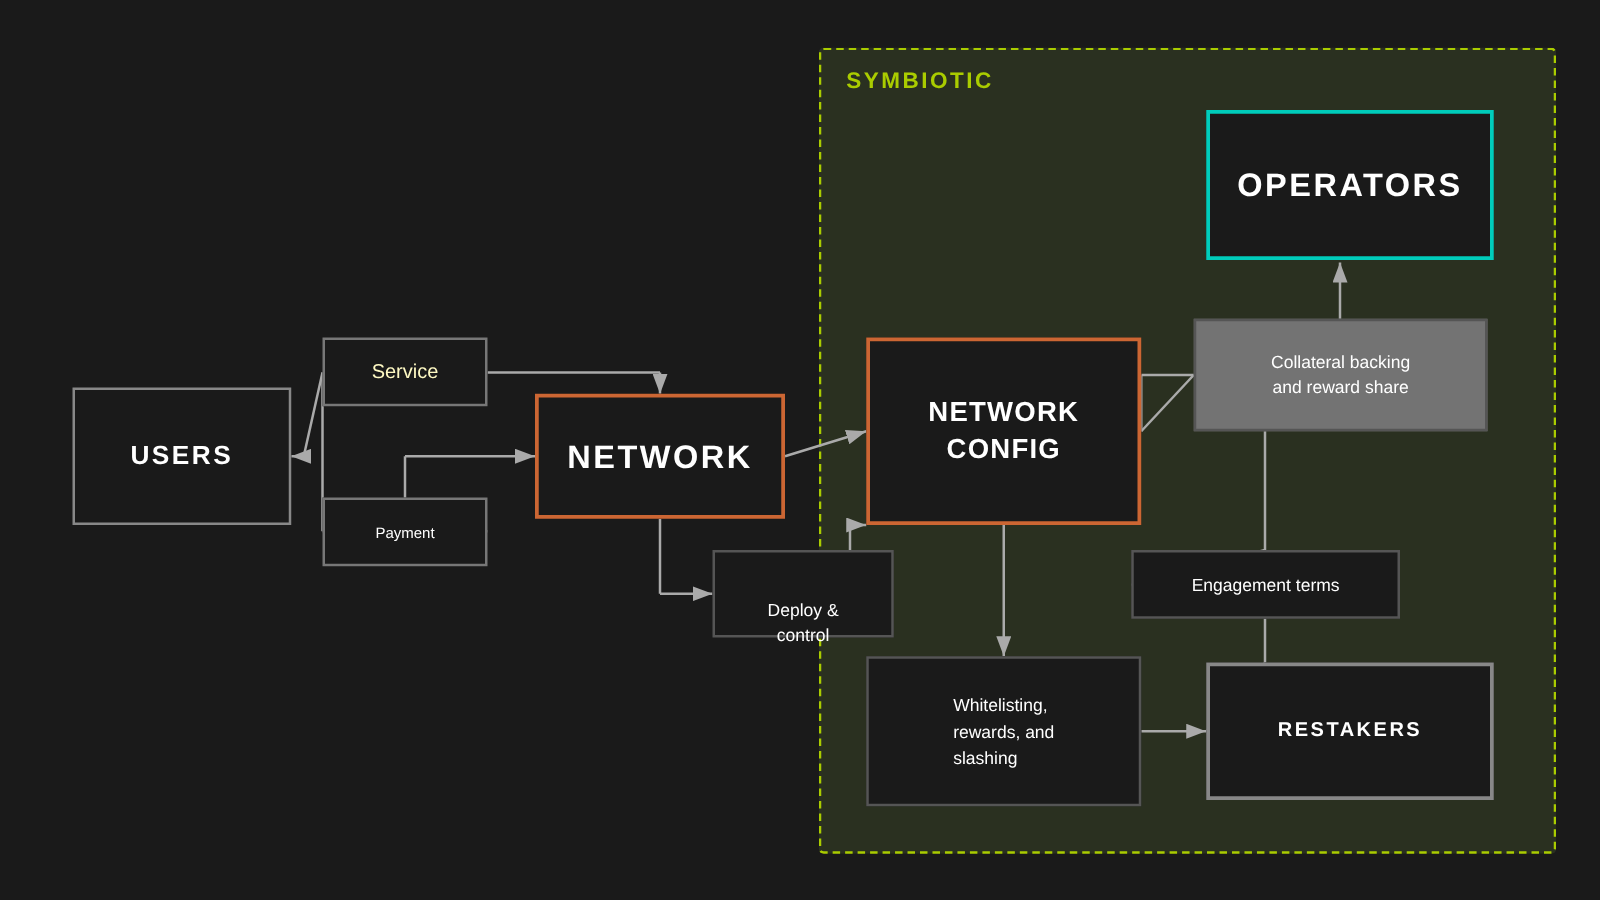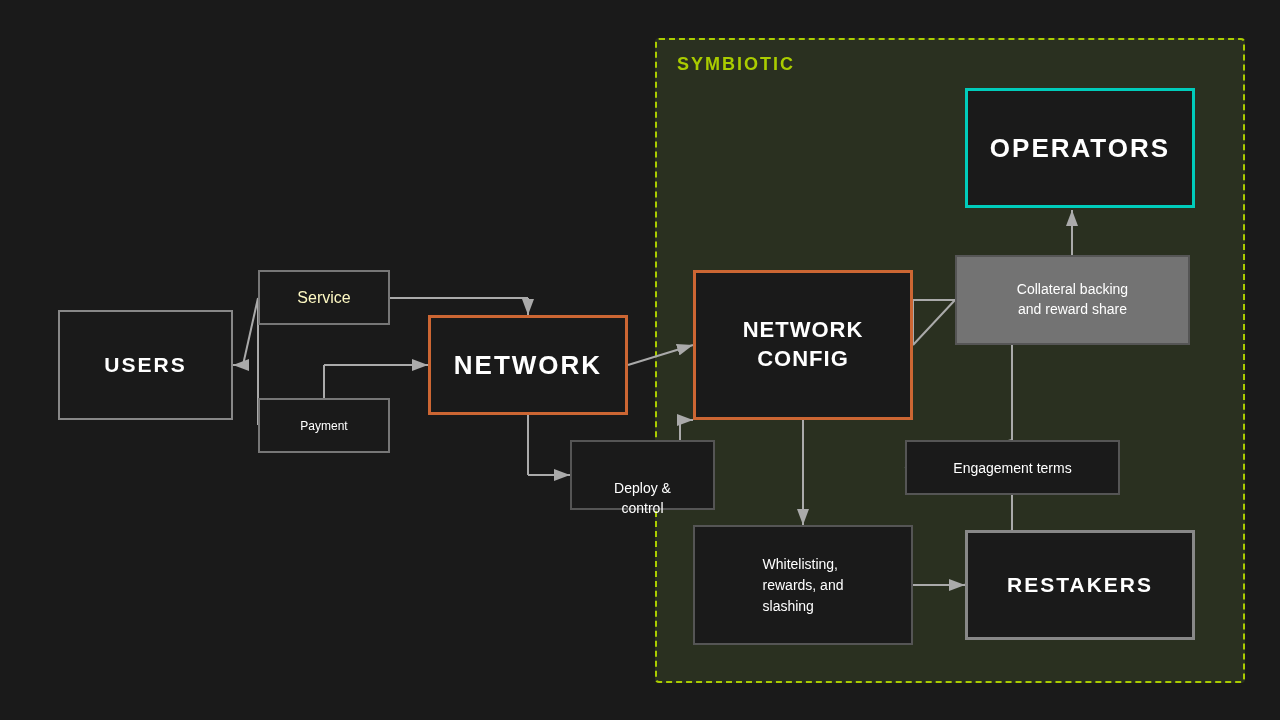--- a/index.html
+++ b/index.html
@@ -91,21 +91,21 @@
       width: 230px;
       height: 110px;
       background-color: #1a1a1a;
       border: 3px solid #888;
       display: flex;
       align-items: center;
       justify-content: center;
     }
     .restakers-box span {
       color: white;
-      font-size: 21px;
+      font-size: 16px;
       font-weight: bold;
       letter-spacing: 2px;
       text-align: right;
     }
 
     
     .collateral-box {
       position: absolute;
       left: 955px;
       top: 255px;

